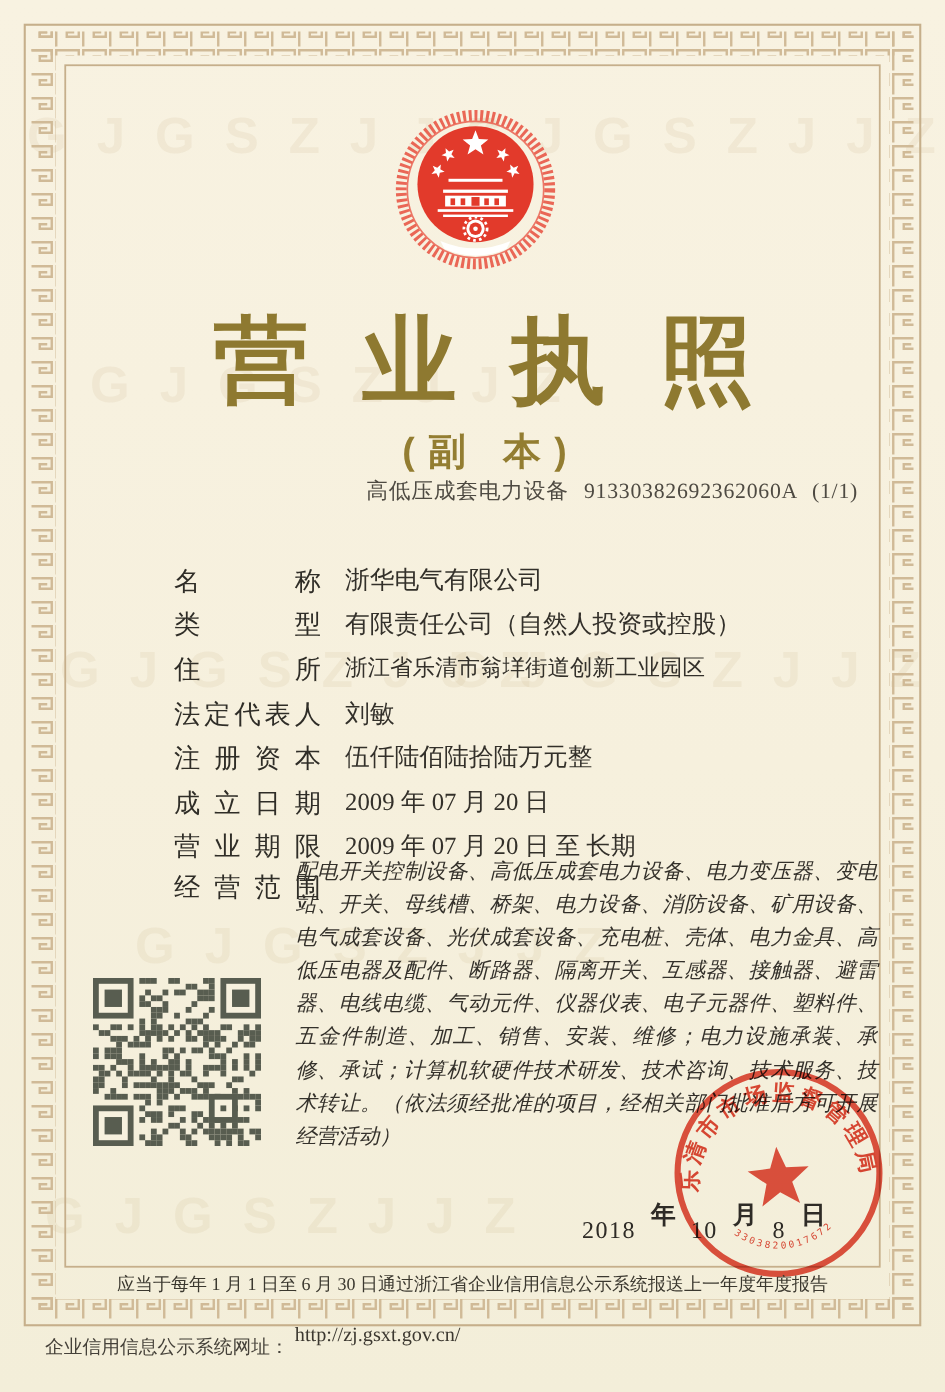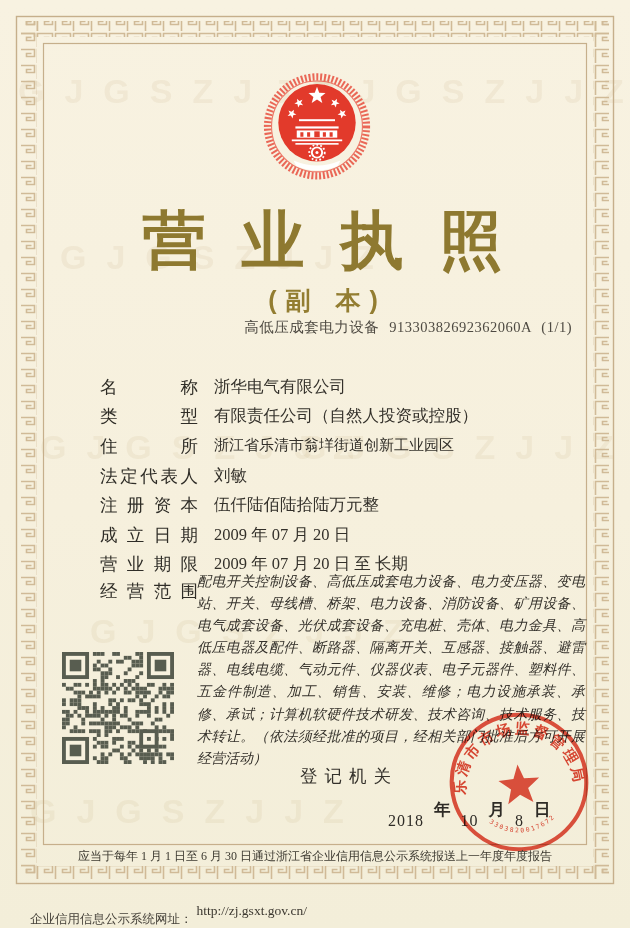--- a/index.html
+++ b/index.html
@@ -18,41 +18,41 @@
   .title{position:absolute;left:0;top:198px;width:630px;text-align:center;
          font-family:"Liberation Sans","DejaVu Sans",sans-serif;font-weight:bold;
          font-size:63px;letter-spacing:36px;padding-left:51px;box-sizing:border-box;color:#8e7930;}
   .subtitle{position:absolute;left:0;top:284px;width:630px;text-align:center;
          font-family:"Liberation Sans","DejaVu Sans",sans-serif;font-weight:bold;
          font-size:25px;letter-spacing:9px;padding-left:25px;box-sizing:border-box;color:#937d31;}
   .codeline{position:absolute;top:318px;right:58px;font-size:14.5px;color:#4e4a42;letter-spacing:0.5px;}
   .codeline span{margin-left:6px;}
   
   .rows{position:absolute;left:100px;top:372px;width:486px;}
-  .row{display:flex;align-items:center;height:29.6px;}
+  .row{display:flex;align-items:center;height:29.6px;margin-left:16px;}
   .row.scope{align-items:flex-start;}
   .f-label{flex:none;width:98px;font-size:17.5px;color:#2f2d27;
            text-align:justify;text-align-last:justify;}
   .f-value{margin-left:16px;font-size:16.5px;color:#33302a;white-space:nowrap;}
   .f-value.small{font-size:15px;}
   .scope-text{position:absolute;left:197px;top:571px;width:388px;font-size:14px;
            line-height:22.1px;text-align:justify;color:#34312b;font-style:italic;}
   
   .qr{position:absolute;left:62px;top:652px;width:112px;height:112px;}
   
   .reg-label{position:absolute;left:300px;top:764px;font-size:17.5px;letter-spacing:7px;color:#34312b;}
   .dateline{position:absolute;left:388px;top:799px;display:flex;gap:10px;font-size:16.5px;color:#2e2b26;}
   .dateline .num{transform:translateY(13px);font-size:16px;letter-spacing:1px;}
   .dateline .unit{font-weight:600;}
   .seal{position:absolute;left:441px;top:704px;width:156px;height:156px;
         transform:rotate(-5deg);mix-blend-mode:multiply;opacity:0.92;}
   
   .notice{position:absolute;left:28px;top:848px;width:574px;text-align:center;
           font-size:12px;color:#3b382f;white-space:nowrap;}
-  .foot-left{position:absolute;left:30px;top:890px;display:flex;align-items:baseline;font-size:12.5px;color:#454139;margin-top:21px;}
+  .foot-left{position:absolute;left:30px;top:890px;display:flex;align-items:baseline;font-size:12.5px;color:#454139;}
   .foot-left .url{font-size:13.5px;margin-left:4px;transform:translateY(-8px);color:#3c3830;}
   .foot-right{position:absolute;right:28px;top:893px;font-size:12.5px;color:#454139;letter-spacing:0.5px;}
 </style>
 </head>
 <body>
 
 <div class="page">
 
   <div class="wm">
     <span style="left:18px;top:72px">GJGSZJJZ</span>
@@ -453,21 +453,20 @@
         <rect x="24" y="2" width="3" height="3"></rect>
         <rect x="0" y="22" width="7" height="7"></rect>
         <rect fill="#f7f1de" x="1" y="23" width="5" height="5"></rect>
         <rect x="2" y="24" width="3" height="3"></rect>
         <rect x="20" y="20" width="5" height="5"></rect>
         <rect fill="#f7f1de" x="21" y="21" width="3" height="3"></rect>
         <rect x="22" y="22" width="1" height="1"></rect>
       </g>
     </svg>
 
-  <div class="reg-label">登记机关</div>
   <div class="dateline">
     <span class="num">2018</span>
     <span class="unit">年</span>
     <span class="num">10</span>
     <span class="unit">月</span>
     <span class="num">8</span>
     <span class="unit">日</span>
   </div>
 
   <svg class="seal" viewBox="0 0 160 160">

